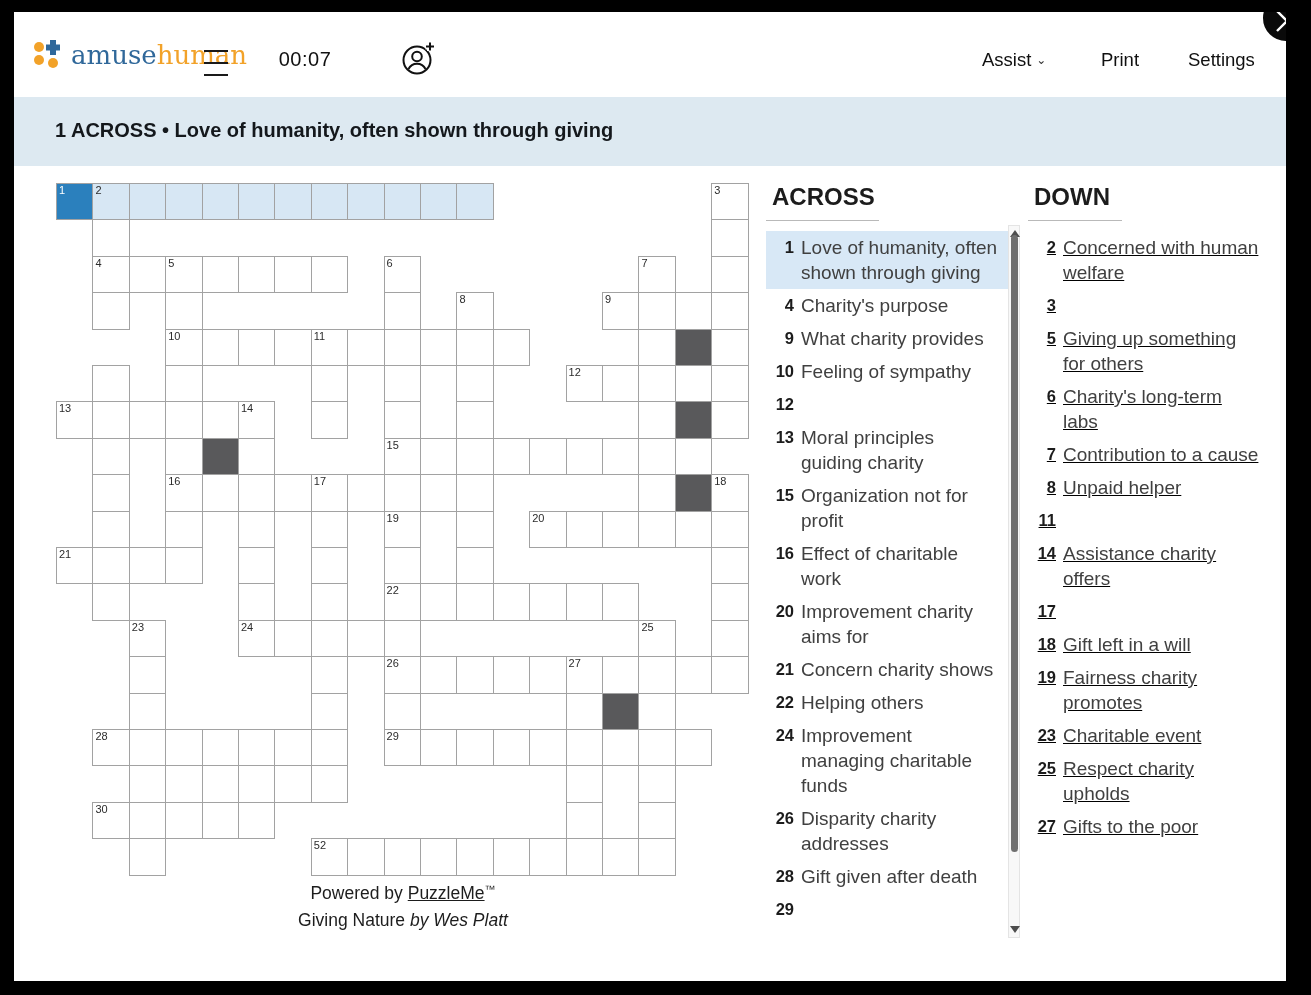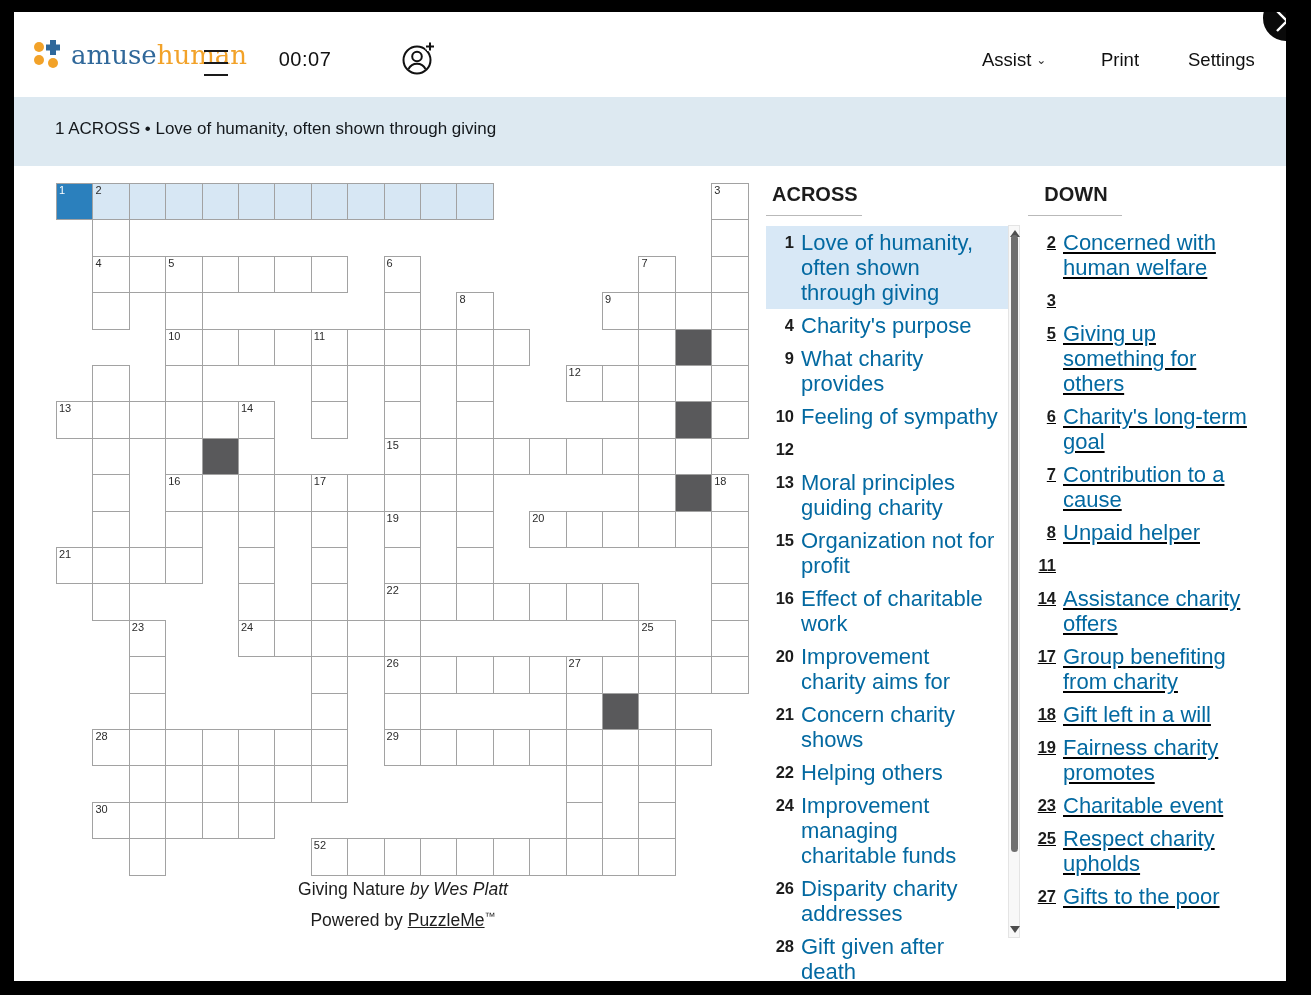--- a/index.html
+++ b/index.html
@@ -22,42 +22,42 @@
   .timer{position:absolute;left:250px;top:36px;width:82px;text-align:center;
     font-size:20px;color:#111;letter-spacing:.5px;}
   .addperson{position:absolute;left:385px;top:28px;width:38px;height:38px;cursor:pointer;}
   .navlink{position:absolute;top:37px;font-size:18.5px;color:#101010;cursor:pointer;white-space:nowrap;}
   .nav-assist{left:968px;}
   .nav-print{left:1087px;}
   .nav-settings{left:1174px;}
   .chev{font-size:12px;color:#333;margin-left:5px;vertical-align:2px;display:inline-block;}
   
   .cluebar{position:absolute;left:0;top:85px;width:100%;height:69px;background:#dde9f1;}
-  .cluebar-text{position:absolute;left:41px;top:22px;font-size:17px;color:#14181c;}
+  .cluebar-text{position:absolute;left:41px;top:22px;font-size:20px;color:#14181c;font-weight:bold;}
   
   .grid{position:absolute;left:42px;top:171px;width:694px;height:695px;}
   .cell{position:absolute;width:37.4px;height:37.4px;box-sizing:border-box;
     border:1px solid #a2a2a2;background:#fff;cursor:pointer;}
   .cell.hl{background:#d7e7f4;}
   .cell.sel{background:#2b80bd;}
   .cell.dark{background:#59595b;}
   .cellnum{position:absolute;left:2px;top:0px;font-size:11px;color:#2b2b2b;line-height:13px;}
   .cell.sel .cellnum{color:#fff;}
   
   .panel{position:absolute;top:169px;}
   .panel-across{left:752px;width:252px;}
   .panel-down{left:1014px;width:260px;text-decoration:underline;}
-  .panel-title{font-size:20px;font-weight:bold;color:#1c1c1c;display:inline-block;
-    padding:2px 4px 9px 6px;border-bottom:1px solid #b9b9b9;min-width:84px;text-align:center;}
+  .panel-title{font-size:24px;font-weight:bold;color:#1c1c1c;display:inline-block;
+    padding:2px 4px 9px 6px;border-bottom:1px solid #b9b9b9;min-width:84px;}
   .cluelist{margin-top:10px;}
   .clue{display:flex;padding:4px 0;cursor:pointer;}
   .clue.hl-clue{background:#d8e8f6;}
   .cn{width:28px;min-width:28px;text-align:right;font-weight:bold;font-size:16.5px;
     line-height:25px;color:#1c1c1c;padding-right:7px;}
-  .ct{width:198px;font-size:22px;line-height:25px;color:#0369a1;}
+  .ct{width:198px;font-size:19px;line-height:25px;color:#404040;}
   
   .scrollbar{position:absolute;left:994px;top:213px;width:12px;height:713px;
     background:#f8f8f8;border:1px solid #e4e4e4;box-sizing:border-box;}
   .sb-arrow{position:absolute;left:1px;width:0;height:0;border-left:5px solid transparent;
     border-right:5px solid transparent;cursor:pointer;}
   .sb-up{top:4px;border-bottom:7px solid #4d4d4d;}
   .sb-down{bottom:4px;border-top:7px solid #4d4d4d;}
   .sb-thumb{position:absolute;left:1.5px;top:9px;width:7px;height:617px;background:#6f6f6f;
     border-radius:4px;cursor:pointer;}
   
@@ -453,40 +453,39 @@
         </div>
         <div class="clue">
           <span class="cn">3</span>
         </div>
         <div class="clue">
           <span class="cn">5</span>
           <span class="ct">Giving up something for others</span>
         </div>
         <div class="clue">
           <span class="cn">6</span>
-          <span class="ct">Charity's long-term goal</span>
+          <span class="ct">Charity's long-term labs</span>
         </div>
         <div class="clue">
           <span class="cn">7</span>
           <span class="ct">Contribution to a cause</span>
         </div>
         <div class="clue">
           <span class="cn">8</span>
           <span class="ct">Unpaid helper</span>
         </div>
         <div class="clue">
           <span class="cn">11</span>
         </div>
         <div class="clue">
           <span class="cn">14</span>
           <span class="ct">Assistance charity offers</span>
         </div>
         <div class="clue">
           <span class="cn">17</span>
-          <span class="ct">Group benefiting from charity</span>
         </div>
         <div class="clue">
           <span class="cn">18</span>
           <span class="ct">Gift left in a will</span>
         </div>
         <div class="clue">
           <span class="cn">19</span>
           <span class="ct">Fairness charity promotes</span>
         </div>
         <div class="clue">
@@ -498,22 +497,22 @@
           <span class="ct">Respect charity upholds</span>
         </div>
         <div class="clue">
           <span class="cn">27</span>
           <span class="ct">Gifts to the poor</span>
         </div>
       </div>
   </div>
 
   <div class="footer">
+    <div><span>Powered by </span><span class="pm-link">PuzzleMe</span><span class="tm">™</span></div>
     <div><span>Giving Nature </span><span class="byline">by Wes Platt</span></div>
-    <div><span>Powered by </span><span class="pm-link">PuzzleMe</span><span class="tm">™</span></div>
   </div>
 
   <div class="closebtn">
     <svg width="26" height="26" viewBox="0 0 26 26">
       <path d="M3 3 L23 23 M23 3 L3 23" stroke="#fff" stroke-width="2.4"></path>
     </svg>
   </div>
 
 </div>
 

